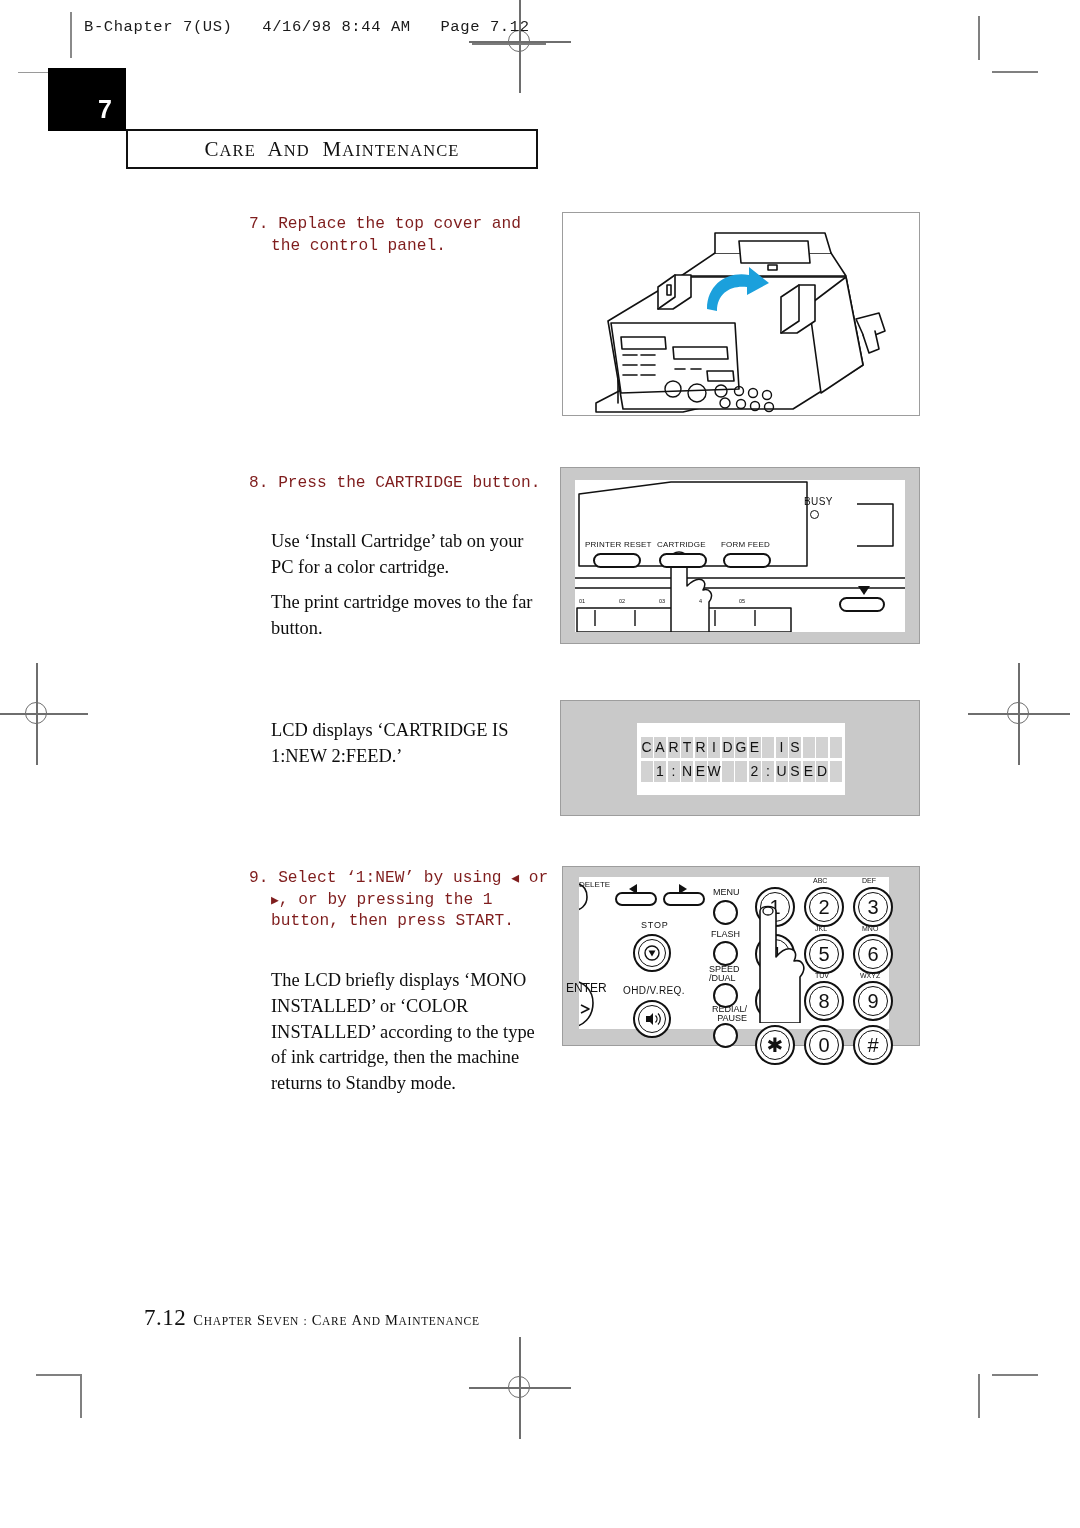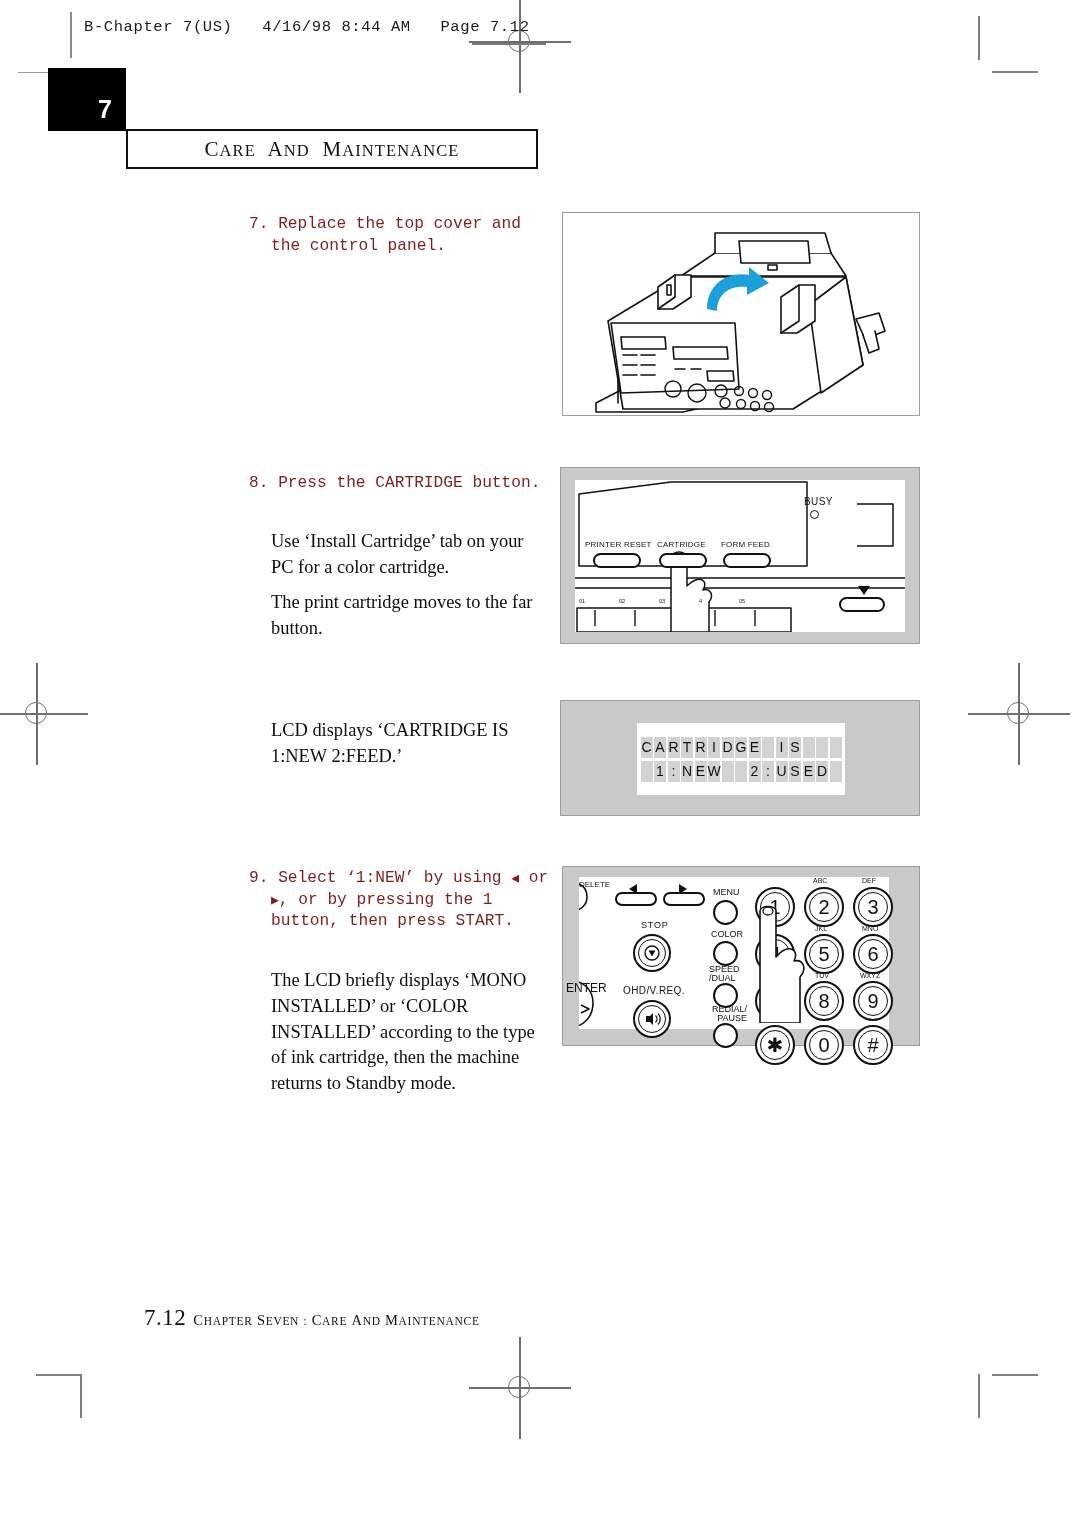--- a/index.html
+++ b/index.html
@@ -481,21 +481,21 @@
     <svg width="18" height="14" viewBox="0 0 18 14">
       <path d="M7 4 L10 1 L10 13 L7 10 L3 10 L3 4 Z" fill="#111"></path>
       <path d="M12.5 3.5 C14.5 5.5, 14.5 8.5, 12.5 10.5" fill="none" stroke="#111" stroke-width="1.3"></path>
       <path d="M15 1.5 C18 4.5, 18 9.5, 15 12.5" fill="none" stroke="#111" stroke-width="1.3"></path>
     </svg>
   </div>
 
   <div class="panel-label" style="left:150px; top:20px; font-size:9px;">MENU</div>
   <div class="keycap-sm" style="left:150px; top:33px; width:25px; height:25px;"></div>
 
-  <div class="panel-label" style="left:148px; top:62px; font-size:9px;">COLOR</div>
+  <div class="panel-label" style="left:148px; top:62px; font-size:9px;">FLASH</div>
   <div class="keycap-sm" style="left:150px; top:74px; width:25px; height:25px;"></div>
 
   <div class="panel-label" style="left:146px; top:98px; font-size:9px; width:36px; white-space:normal; line-height:1.0;">SPEED /DUAL</div>
   <div class="keycap-sm" style="left:150px; top:116px; width:25px; height:25px;"></div>
 
   <div class="panel-label" style="left:144px; top:138px; font-size:9px; width:40px; white-space:normal; line-height:1.0;text-align:right;">REDIAL/ PAUSE</div>
   <div class="keycap-sm" style="left:150px; top:156px; width:25px; height:25px;"></div>
 
   <div class="keycap" style="left:192px; top:20px; width:40px; height:40px;">
       <div class="ring2"></div>

